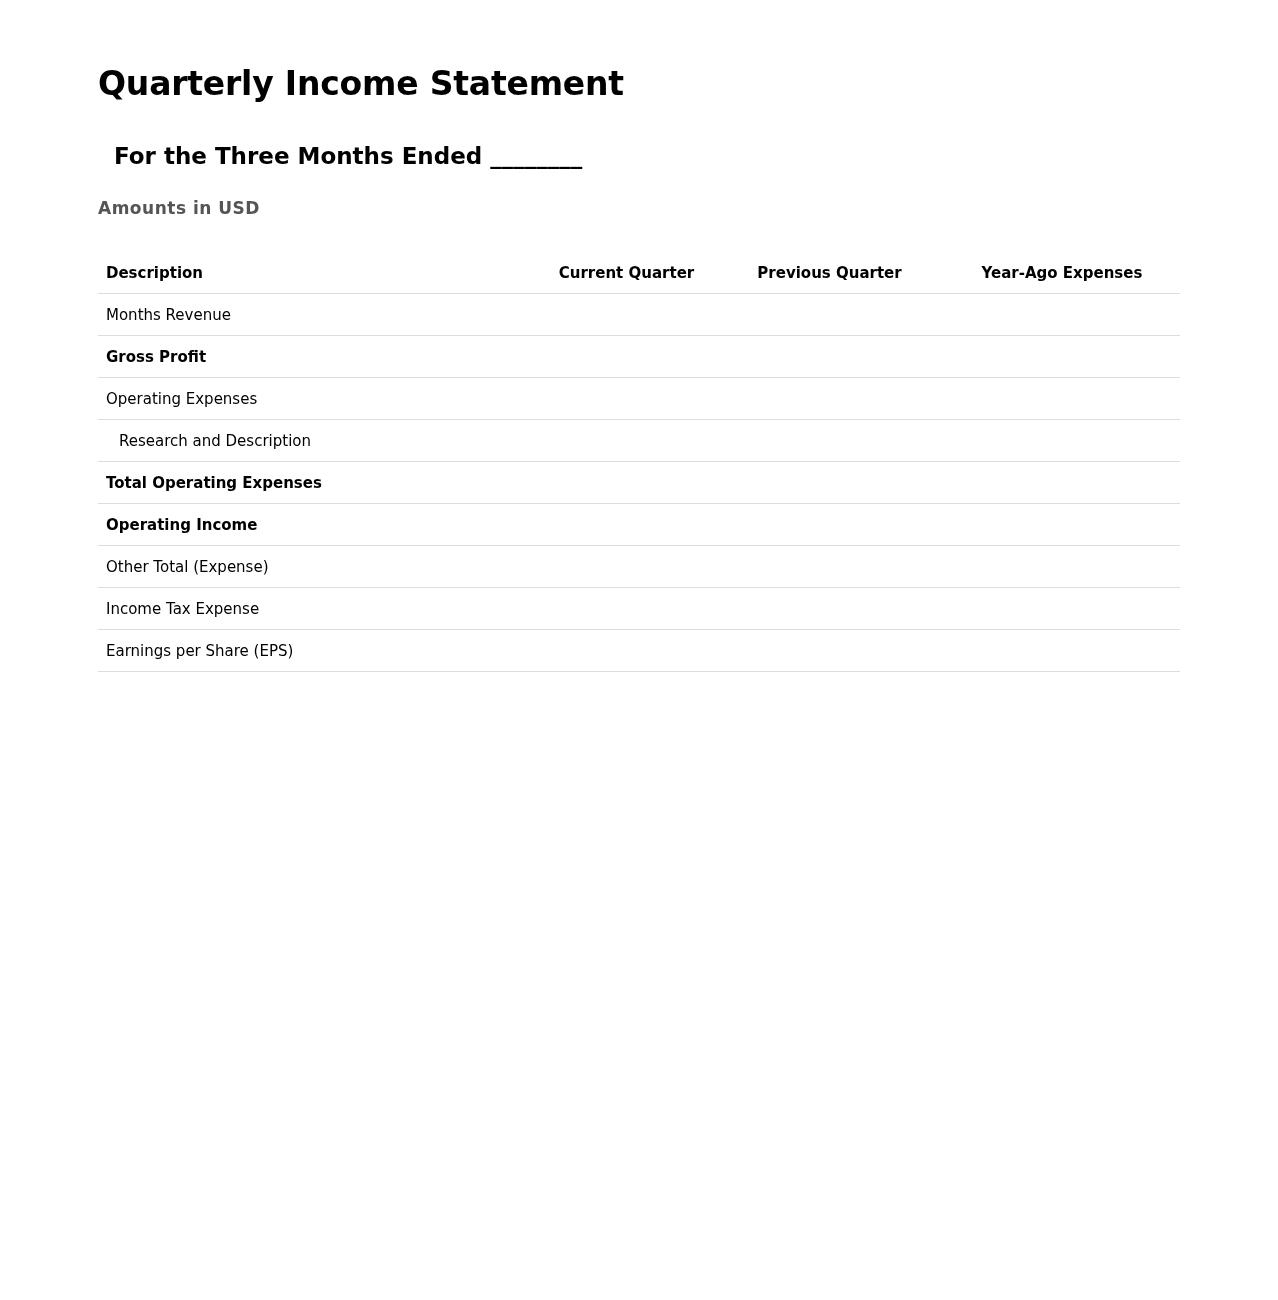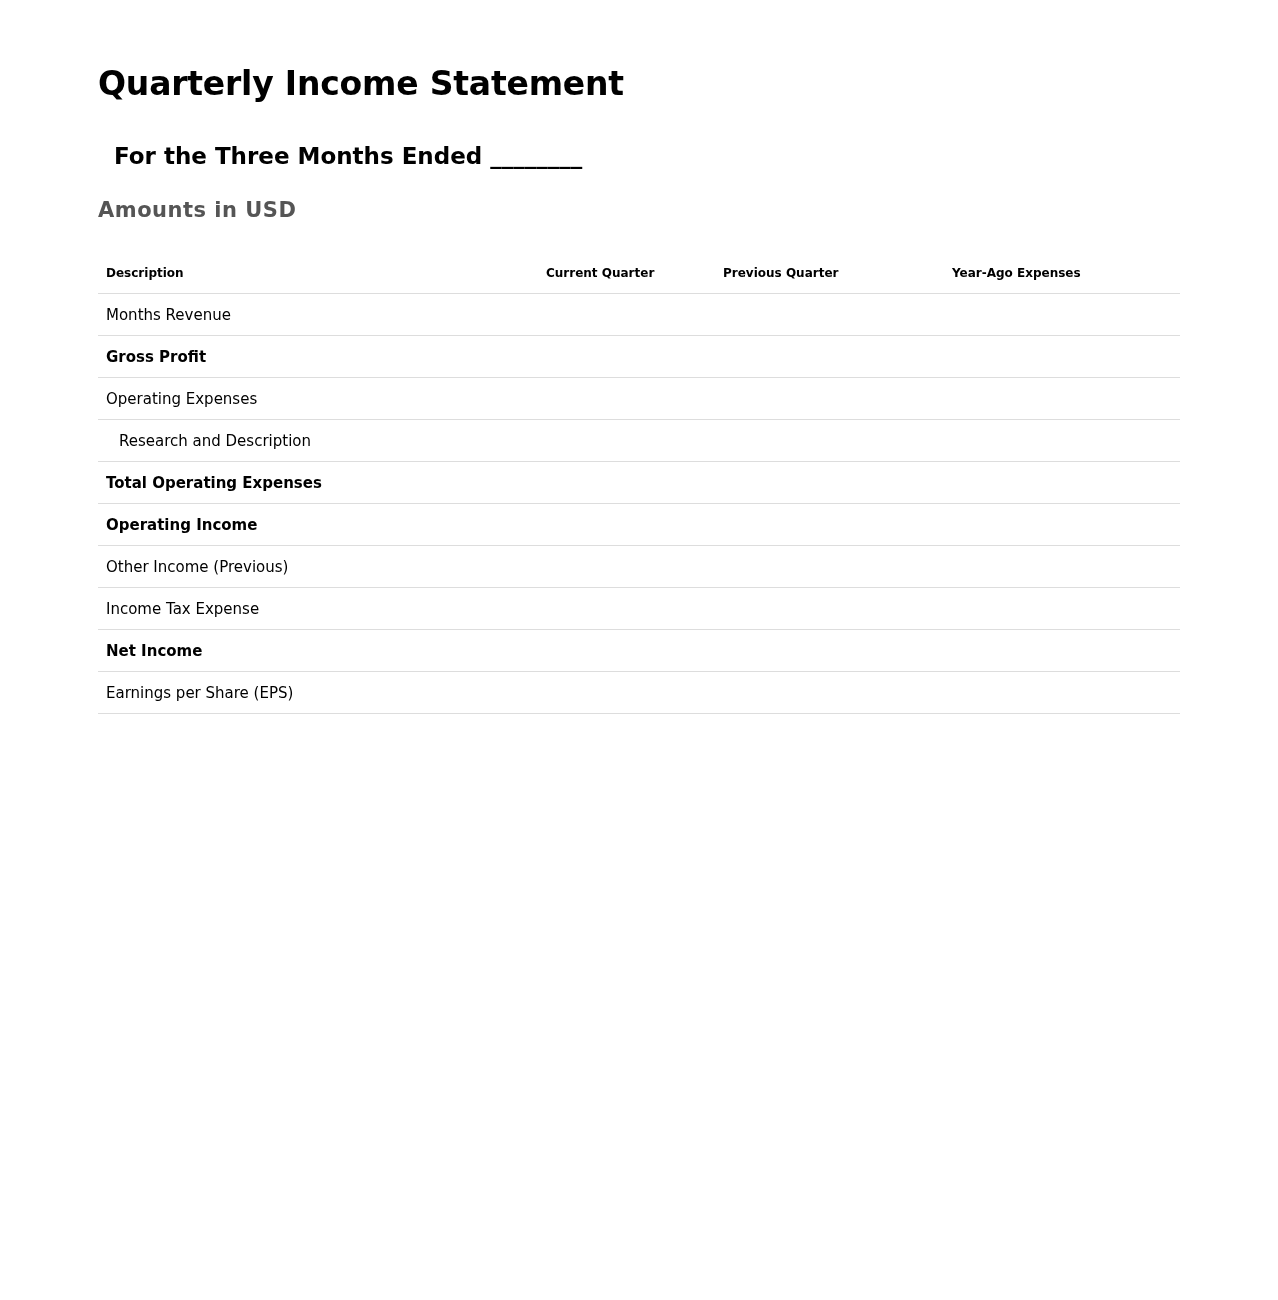--- a/index.html
+++ b/index.html
@@ -14,35 +14,35 @@
       margin: 0; position: absolute; top: 64px; left: 0;
       font-size: 33px; font-weight: 600; letter-spacing: -0.2px;
       white-space: nowrap;
     }
     h2 {
       margin: 16px; position: absolute; top: 127px; left: 0;
       font-size: 23px; font-weight: 600; white-space: nowrap;
     }
     .units {
       position: absolute; top: 198px; left: 0;
-      font-size: 21px; font-weight: 600; color: #555555; letter-spacing: 0.5px;
+      font-size: 17px; font-weight: 600; color: #555555; letter-spacing: 0.5px;
       white-space: nowrap;
     }
     table {
       position: absolute; top: 252px; left: 0;
       width: 1082px; border-collapse: collapse;
       font-size: 15px;
     }
     th, td {
       height: 41px; padding: 0 8px; border-bottom: 1px solid #dddddd;
       white-space: nowrap; vertical-align: middle;
     }
-    th { font-weight: 700; font-size: 12px; }
+    th { font-weight: 700; font-size: 15px; }
     th.desc { text-align: left; }
-    th.num, td.num { text-align: left; }
+    th.num, td.num { text-align: center; }
     td.indent { padding-left: 21px; }
     tr.bold td { font-weight: 700; }
     col.c1 { width: 440px; }
     col.c2 { width: 177px; }
     col.c3 { width: 229px; }
     col.c4 { width: 236px; }
   </style>
 </head>
 <body>
 
@@ -97,33 +97,27 @@
           <td class="num"></td>
           <td class="num"></td>
         </tr>
         <tr class="bold">
           <td>Operating Income</td>
           <td class="num"></td>
           <td class="num"></td>
           <td class="num"></td>
         </tr>
         <tr>
-          <td>Other Income (Previous)</td>
+          <td>Other Total (Expense)</td>
           <td class="num"></td>
           <td class="num"></td>
           <td class="num"></td>
         </tr>
         <tr>
           <td>Income Tax Expense</td>
-          <td class="num"></td>
-          <td class="num"></td>
-          <td class="num"></td>
-        </tr>
-        <tr class="bold">
-          <td>Net Income</td>
           <td class="num"></td>
           <td class="num"></td>
           <td class="num"></td>
         </tr>
         <tr>
           <td>Earnings per Share (EPS)</td>
           <td class="num"></td>
           <td class="num"></td>
           <td class="num"></td>
         </tr>

